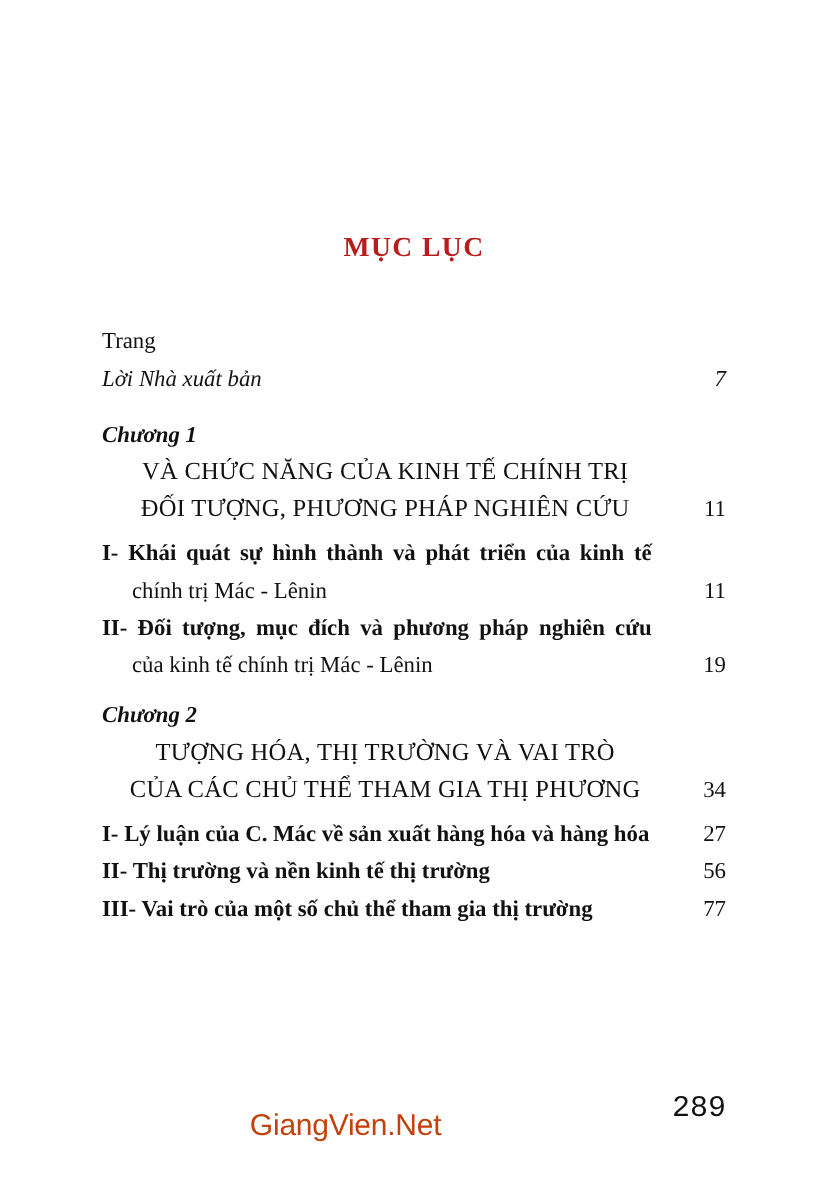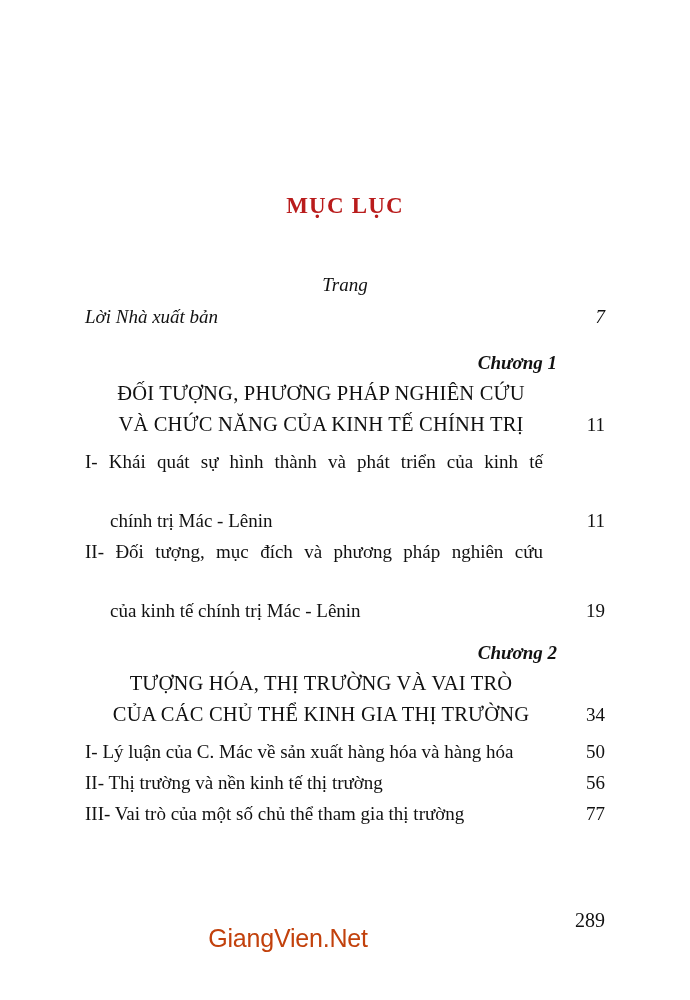--- a/index.html
+++ b/index.html
@@ -32,22 +32,21 @@
 
   
   .toc {
     position: absolute;
     top: 272px;
     left: 85px;
     width: 520px;
   }
 
   .col-head {
-    text-align: center;
-    font-style: italic;
+    text-align: left;
     font-size: 19px;
     line-height: 26px;
     margin-bottom: 4px;
   }
 
   
   .row {
     position: relative;
     font-size: 19px;
     line-height: 31px;
@@ -68,21 +67,21 @@
     line-height: 30px;
     margin-bottom: 16px;
   }
 
   
   .chapter {
     margin-top: 12px;
     margin-bottom: 6px;
   }
   .chapter-label {
-    text-align: right;
+    text-align: left;
     font-style: italic;
     font-weight: bold;
     font-size: 19px;
     line-height: 30px;
     padding-right: 48px;
   }
   .chapter-title-line {
     position: relative;
     text-align: center;
     font-size: 20.5px;
@@ -107,47 +106,48 @@
     line-height: 31px;
     padding-right: 62px;
   }
   .section .lines {
     display: block;
   }
   .section .line1 {
     display: block;
     text-align: justify;
     text-align-last: justify;
+    font-weight: bold;
   }
   .section .line1.single {
     text-align: left;
     text-align-last: left;
   }
   .section .line2 {
     display: block;
     padding-left: 25px;
-    margin-top: 28px;
   }
   .section .pg {
     position: absolute;
     right: 0;
     bottom: 0;
     width: 44px;
     text-align: right;
   }
   .section.one-line .pg { bottom: 0; }
 
   
   .folio {
     position: absolute;
     top: 909px;
     left: 0;
     width: 605px;
     text-align: right;
-    font-size: 20px;
+    font-size: 25px;
+    font-family: Liberation Mono, monospace;
   }
   .watermark {
     position: absolute;
     top: 924px;
     left: 0;
     width: 578px;
     text-align: center;
     font-family: "Liberation Sans", "DejaVu Sans", sans-serif;
     font-size: 25px;
     color: #c2410c;
@@ -166,22 +166,22 @@
 
     <div class="col-head">Trang</div>
 
     <div class="row front-matter">
       <span>Lời Nhà xuất bản</span>
       <span class="pg">7</span>
     </div>
 
     <div class="chapter">
       <div class="chapter-label">Chương 1</div>
+      <div class="chapter-title-line">VÀ CHỨC NĂNG CỦA KINH TẾ CHÍNH TRỊ</div>
       <div class="chapter-title-line">ĐỐI TƯỢNG, PHƯƠNG PHÁP NGHIÊN CỨU</div>
-      <div class="chapter-title-line">VÀ CHỨC NĂNG CỦA KINH TẾ CHÍNH TRỊ</div>
       <div class="chapter-title-line">
         <span class="pg">11</span>
       </div>
     </div>
 
     <div class="section">
       <span class="lines">
         <span class="line1">I-  Khái quát sự hình thành và phát triển của kinh tế</span>
         <span class="line2">chính trị Mác - Lênin</span>
       </span>
@@ -194,30 +194,30 @@
         <span class="line2">của kinh tế chính trị  Mác - Lênin</span>
       </span>
       <span class="pg">19</span>
     </div>
 
 
     <div class="chapter">
       <div class="chapter-label">Chương 2</div>
       <div class="chapter-title-line">TƯỢNG HÓA, THỊ TRƯỜNG VÀ VAI TRÒ</div>
       <div class="chapter-title-line">
-        <span>CỦA CÁC CHỦ THỂ KINH GIA THỊ TRƯỜNG</span>
+        <span>CỦA CÁC CHỦ THỂ THAM GIA THỊ PHƯƠNG</span>
         <span class="pg">34</span>
       </div>
     </div>
 
     <div class="section one-line">
       <span class="lines">
         <span class="line1 single">I- Lý luận của C. Mác về sản xuất hàng hóa và hàng hóa</span>
       </span>
-      <span class="pg">50</span>
+      <span class="pg">27</span>
     </div>
 
     <div class="section one-line">
       <span class="lines">
         <span class="line1 single">II- Thị trường và nền kinh tế thị trường</span>
       </span>
       <span class="pg">56</span>
     </div>
 
     <div class="section one-line">

